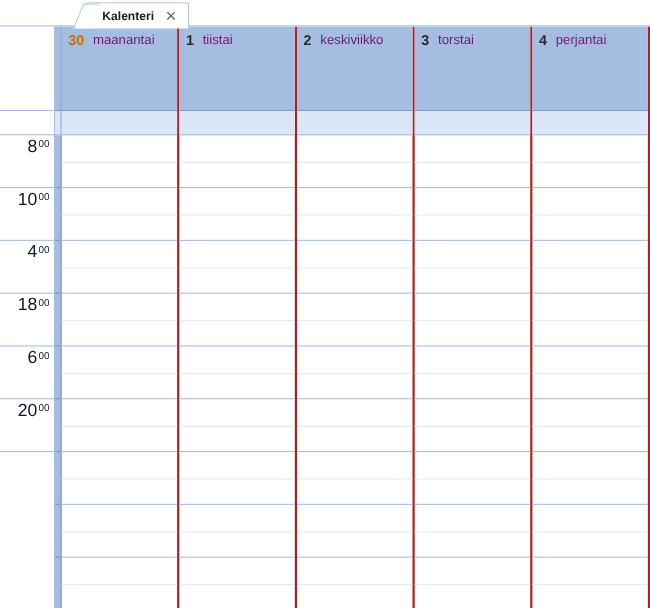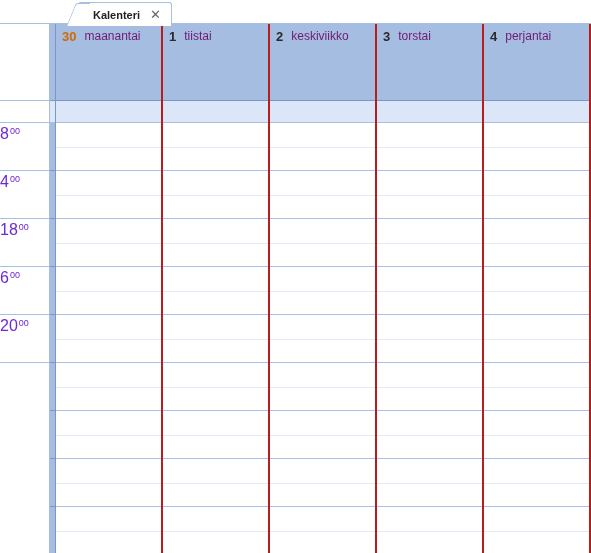--- a/index.html
+++ b/index.html
@@ -148,22 +148,23 @@
     .hour-cell::after {
       content: "";
       position: absolute;
       left: 0; right: 0;
       top: 24px;
       border-top: 1px solid #e1e9f5;
     }
     .time-label {
       height: 48px;
       border-bottom: 1px solid #a8bfe0;
+      text-align: right;
       padding: 2px 4px 0 0;
-      color: #6d28d9;
+      color: #0f172a;
     }
     .time-label .hour {
       font-size: 16px;
       font-weight: normal;
     }
     .time-label .minute {
       font-size: 9px;
       vertical-align: top;
       position: relative;
       top: 1px;
@@ -183,20 +184,23 @@
 <div class="wrapper">
 
   <div class="time-col">
     <div class="time-header-spacer"></div>
     <div class="time-allday-spacer"></div>
 
     <div class="time-label">
       <span class="hour">8</span><span class="minute">00</span>
     </div>
     <div class="time-label">
+      <span class="hour">10</span><span class="minute">00</span>
+    </div>
+    <div class="time-label">
       <span class="hour">4</span><span class="minute">00</span>
     </div>
     <div class="time-label">
       <span class="hour">18</span><span class="minute">00</span>
     </div>
     <div class="time-label">
       <span class="hour">6</span><span class="minute">00</span>
     </div>
     <div class="time-label">
       <span class="hour">20</span><span class="minute">00</span>

